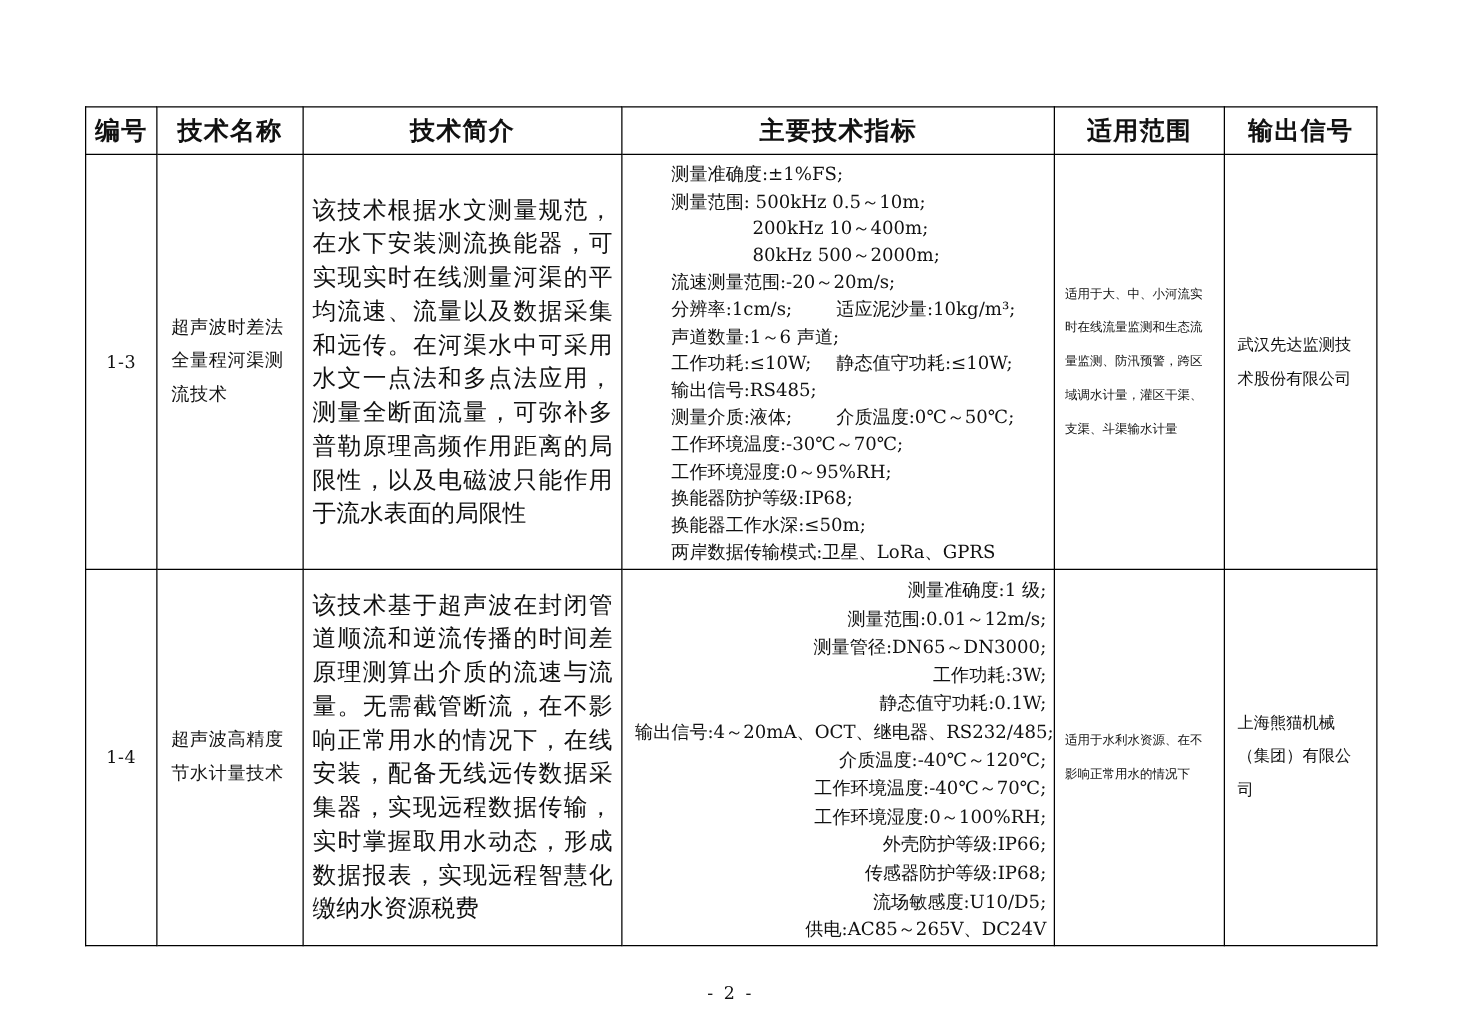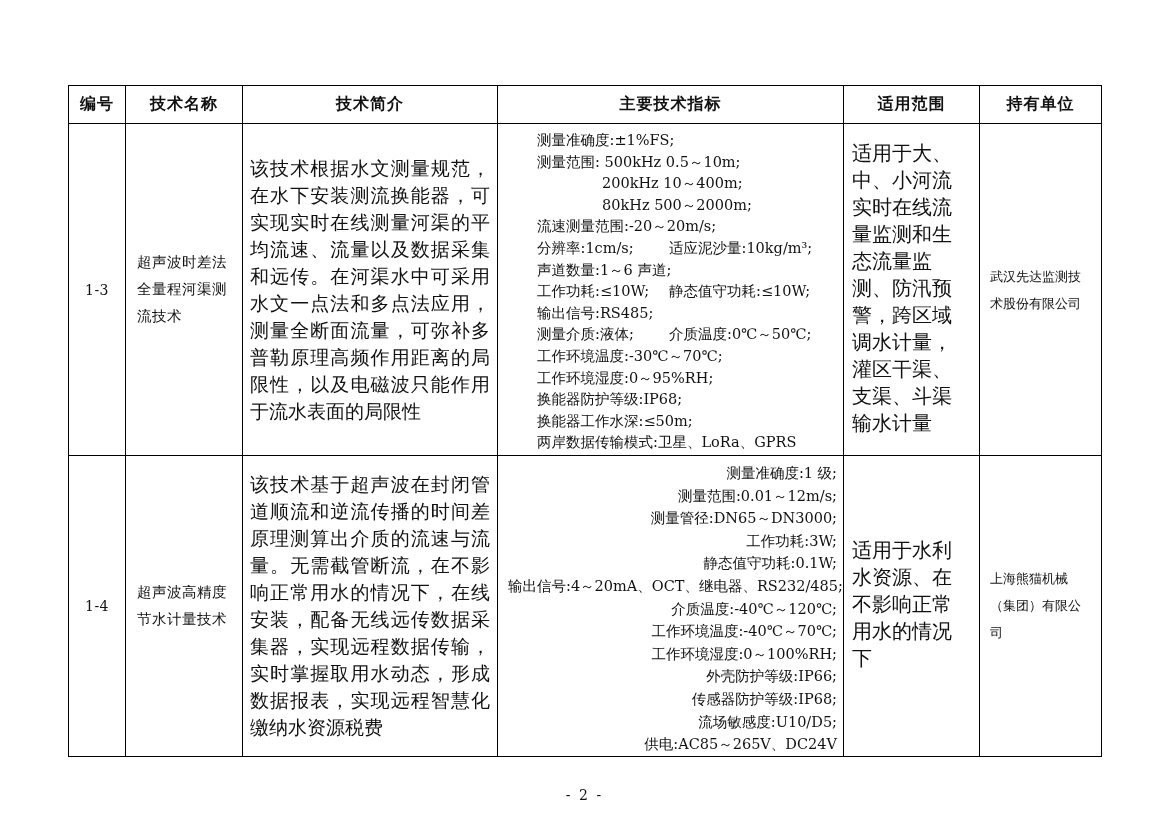--- a/index.html
+++ b/index.html
@@ -30,21 +30,21 @@
   }
   th, td {
     border: 1.5px solid #000000;
     padding: 0;
     overflow: hidden;
   }
   thead tr { height: 38px; }
   th {
     font-family: "Liberation Sans", sans-serif;
     font-weight: bold;
-    font-size: 16px;
+    font-size: 20px;
     text-align: center;
     letter-spacing: 1px;
     color: #111111;
   }
   tr.r1 { height: 332px; }
   tr.r2 { height: 300px; }
   td { font-size: 14.5px; vertical-align: middle; }
 
   td.c-id { text-align: center; font-size: 14px; letter-spacing: 0.5px; }
 
@@ -64,22 +64,21 @@
     padding: 6px 6px 0 10px;
   }
   tr.r1 td.c-ind .ln { line-height: 21.6px; margin-left: 29px; }
   tr.r2 td.c-ind .ln { line-height: 22.6px; text-align: right; }
   .ln { position: relative; white-space: nowrap; }
   .ln.ind { padding-left: 65px; }
   .ln .c2 { position: absolute; left: 132px; top: 0; }
   td.c-scope .txt {
     padding: 0 8px;
     line-height: 27px;
-    font-size: 20px;
-    font-family: Liberation Mono, monospace;
+    font-size: 10px;
   }
   td.c-holder .txt {
     padding: 0 10px;
     line-height: 27px;
     font-size: 13px;
   }
   .footer {
     position: absolute;
     left: 0;
     right: 0;
@@ -105,21 +104,21 @@
       <col style="width:136px">
       <col style="width:122px">
     </colgroup>
     <thead>
       <tr>
         <th>编号</th>
         <th>技术名称</th>
         <th>技术简介</th>
         <th>主要技术指标</th>
         <th>适用范围</th>
-        <th>持有单位</th>
+        <th>输出信号</th>
       </tr>
     </thead>
     <tbody>
       <tr class="r1">
         <td class="c-id">1-3</td>
         <td class="c-name">
           <div class="txt">超声波时差法全量程河渠测流技术</div>
         </td>
         <td class="c-intro">
           <div class="txt">该技术根据水文测量规范，在水下安装测流换能器，可实现实时在线测量河渠的平均流速、流量以及数据采集和远传。在河渠水中可采用水文一点法和多点法应用，测量全断面流量，可弥补多普勒原理高频作用距离的局限性，以及电磁波只能作用于流水表面的局限性</div>

